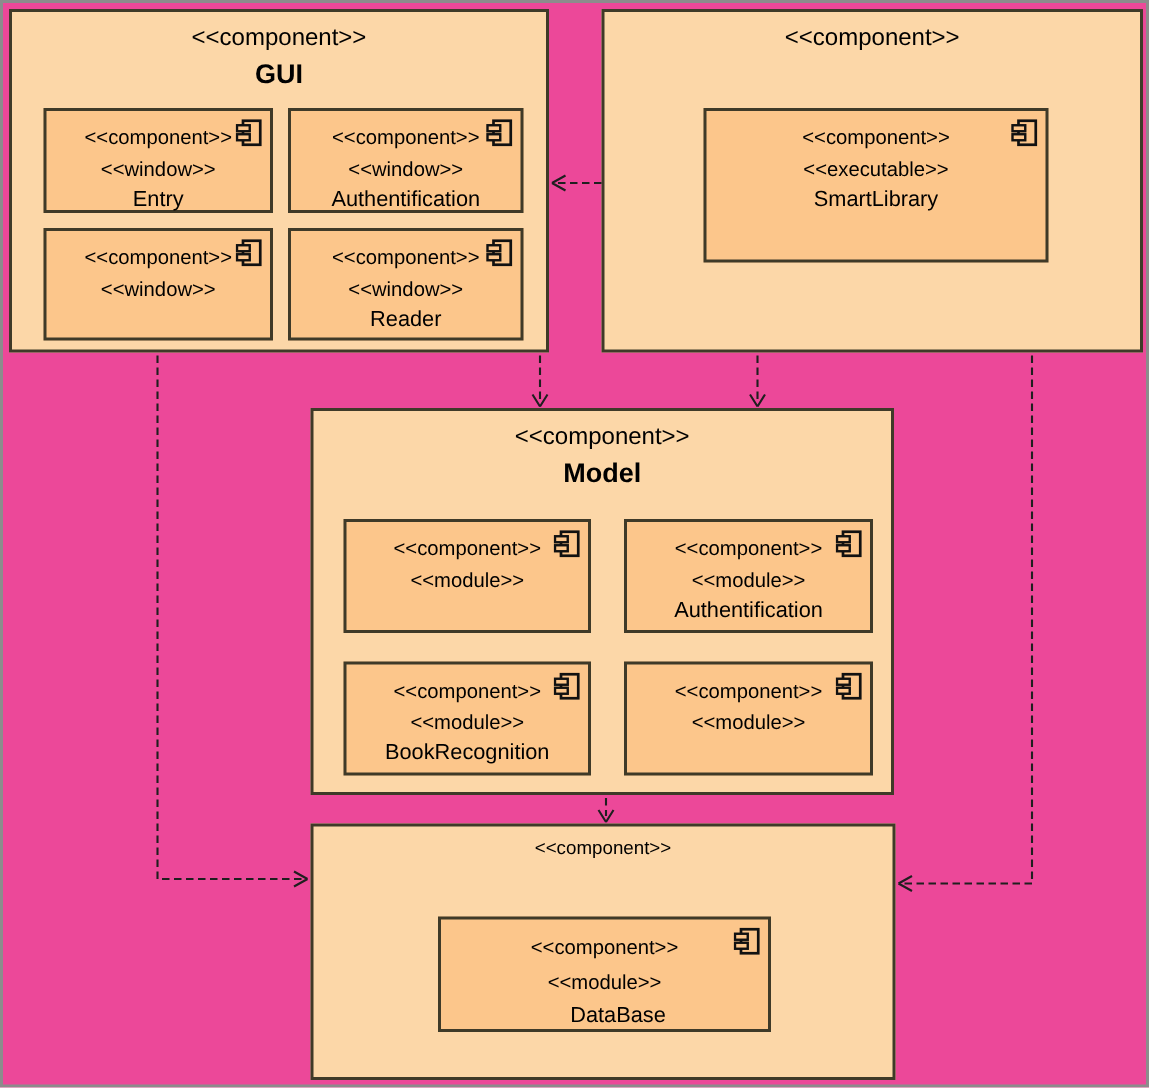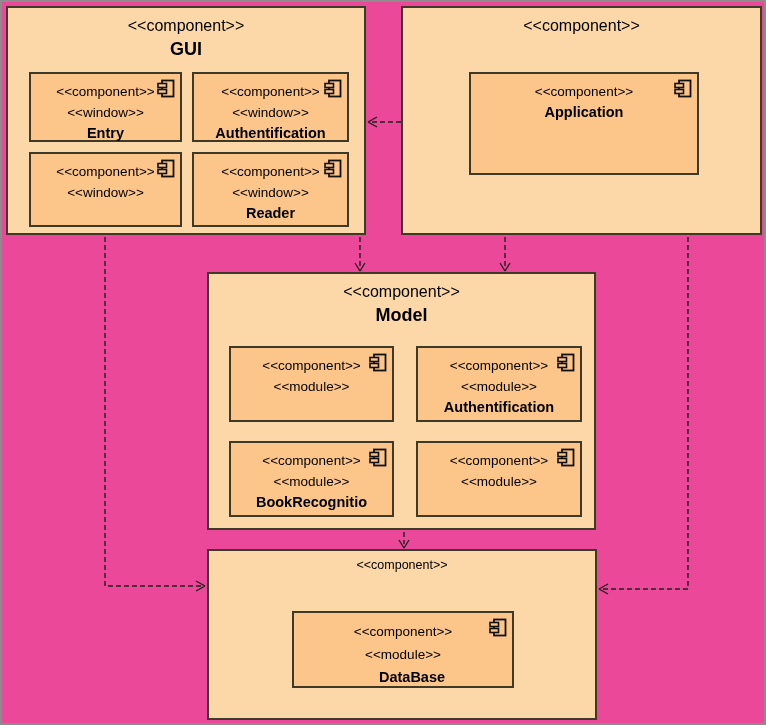--- a/index.html
+++ b/index.html
@@ -25,21 +25,21 @@
     text-align:center;
   }
   .box-title { text-align:center; padding-top:7px; line-height:22px; }
   .box-title .stereo { font-size:16px; }
   .box-title .bname  { font-size:18px; font-weight:bold; line-height:24px; }
   .box-title.small { padding-top:6px; line-height:16px; }
   .box-title.small .stereo { font-size:12.5px; }
   .box-title.small .bname  { font-size:13.5px; line-height:18px; }
   .subbox .pad { padding-top:7px; }
   .subbox .line { font-size:13.5px; line-height:21px; }
-  .subbox .name { font-size:14.5px; font-weight:bold; line-height:21px; display:block; }
+  .subbox .name { font-size:14.5px; font-weight:normal; line-height:21px; display:block; }
   .subbox.tall23 .line { line-height:23px; }
   .subbox.tall23 .name { line-height:23px;margin-left:18px; }
   .name-clip {
     display:block; height:25px; overflow:hidden; margin:0 auto;
     width:119px; word-break:break-all; line-height:17.5px;
   }
   .cicon { position:absolute; top:5px; right:5px; }
   #wires { position:absolute; left:0; top:0; pointer-events:none; }
   .dash { stroke:#1f1f1f; stroke-width:1.4; fill:none; stroke-dasharray:5 3; }
   .head { stroke:#1f1f1f; stroke-width:1.4; fill:none; }
@@ -113,21 +113,22 @@
     </div>
 
     <div class="subbox" style="left:66px; top:64px; width:230px; height:103px;">
       <svg class="cicon" width="18" height="19" viewBox="0 0 18 19">
         <rect x="5" y="1.5" width="11.5" height="16" fill="none" stroke="#111" stroke-width="1.8"></rect>
         <rect x="1" y="4.5" width="8.5" height="4" fill="#FCC68B" stroke="#111" stroke-width="1.6"></rect>
         <rect x="1" y="10.5" width="8.5" height="4" fill="#FCC68B" stroke="#111" stroke-width="1.6"></rect>
       </svg>
       <div class="pad">
         <div class="line">&lt;&lt;component&gt;&gt;</div>
-        <span class="name">Application</span>
+        <div class="line">&lt;&lt;executable&gt;&gt;</div>
+        <span class="name">SmartLibrary</span>
       </div>
     </div>
   </div>
 
   <div class="box" style="left:205px; top:270px; width:389px; height:258px;">
     <div class="box-title">
       <div class="stereo">&lt;&lt;component&gt;&gt;</div>
       <div class="bname">Model</div>
     </div>
 

